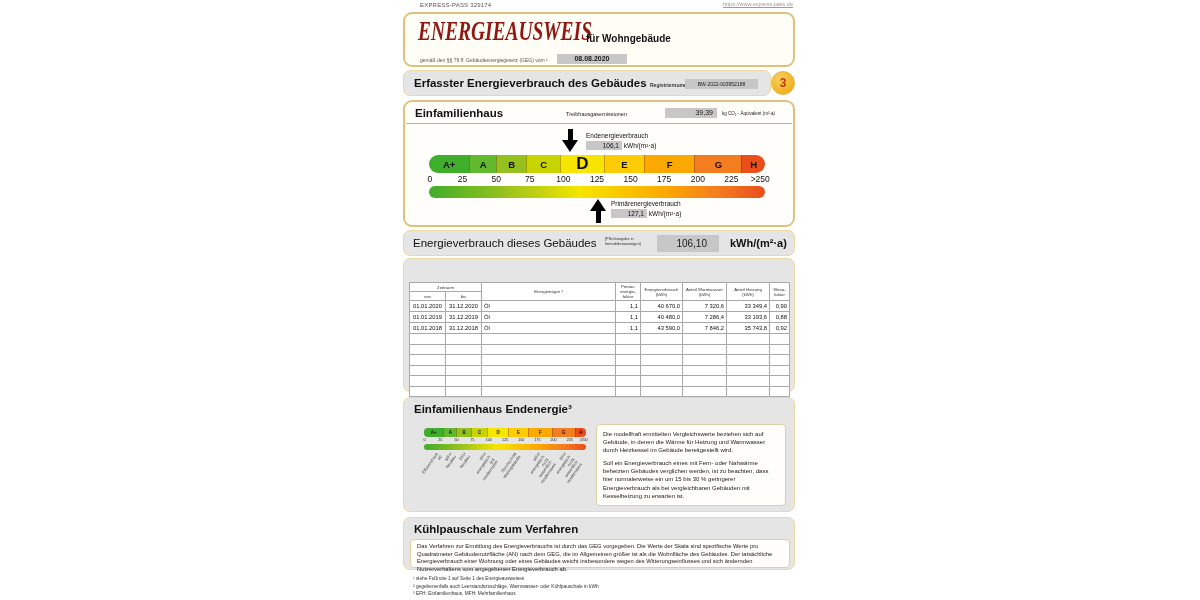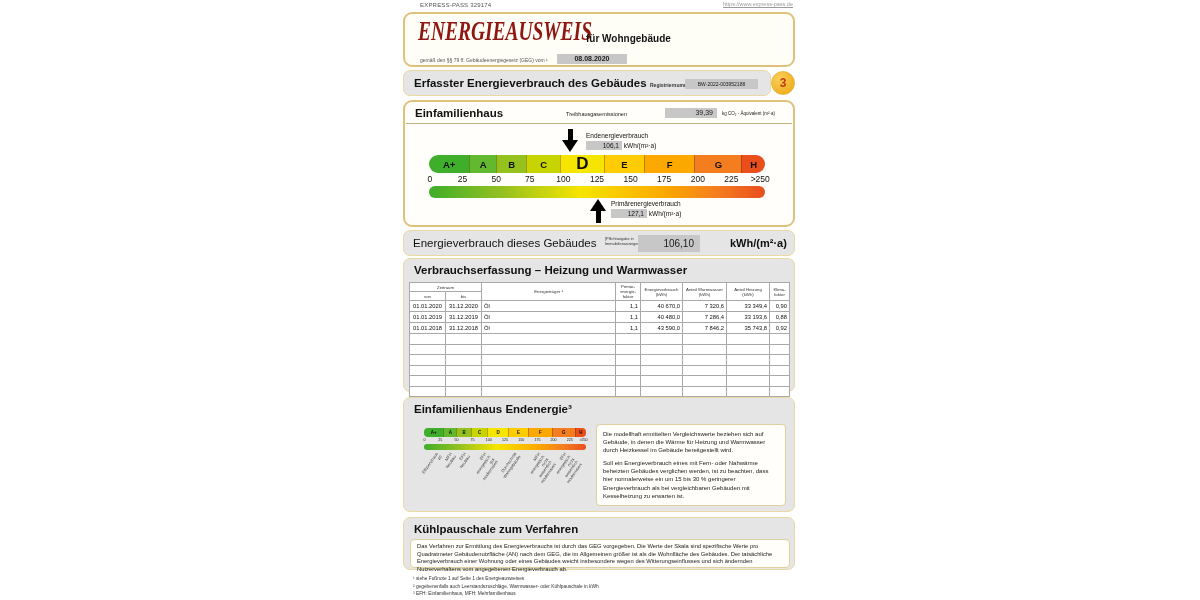--- a/index.html
+++ b/index.html
@@ -61,21 +61,21 @@
   .seg.hl{font-size:17px;}
   .ticks{position:absolute;left:24px;top:72px;width:336px;height:11px;font-size:8.5px;color:#111;}
   .ticks span{position:absolute;transform:translateX(-50%);}
   .grad{position:absolute;left:24px;top:84px;width:336px;height:12px;border-radius:6px;
         background:linear-gradient(90deg,#3fae2a 0%,#95c11f 22%,#f6e500 45%,#fba900 70%,#f47d20 86%,#e94e1b 100%);}
 
   
   .building-bar{top:230px;left:0;width:392px;height:26px;}
   .bb-label{position:absolute;left:9px;top:6px;font-size:11.5px;font-weight:normal;}
   .bb-note{position:absolute;left:201px;top:6px;width:44px;font-size:3.9px;color:#333;line-height:1.25;}
-  .bb-box{left:234px;top:4px;width:62px;height:17px;font-size:10px;line-height:17px;text-align:right;padding-right:6px;box-sizing:border-box;}
+  .bb-box{left:253px;top:4px;width:62px;height:17px;font-size:10px;line-height:17px;text-align:right;padding-right:12px;box-sizing:border-box;}
   .bb-unit{position:absolute;left:326px;top:6px;font-size:11px;font-weight:bold;}
 
   
   .consumption-panel{top:258px;left:0;width:392px;height:134px;}
   .panel-heading{position:absolute;left:10px;top:5px;font-size:11.5px;font-weight:bold;}
   table.vt{position:absolute;left:5px;top:23px;width:380px;border-collapse:collapse;background:#fff;table-layout:fixed;}
   .vt th,.vt td{border:1px solid #a9a9a9;overflow:hidden;}
   .vt thead th{font-size:4.3px;font-weight:normal;color:#333;text-align:center;padding:1px;line-height:1.2;}
   .vt tbody td{font-size:5.8px;height:10px;padding:0 2px;color:#111;}
   .vt tbody tr.empty td{height:9.5px;}
@@ -189,21 +189,20 @@
     </div>
 
     <div class="creambox building-bar">
       <span class="bb-label">Energieverbrauch dieses Gebäudes</span>
       <span class="bb-note">[Pflichtangabe in Immobilienanzeigen]</span>
       <span class="grey-box bb-box">106,10</span>
       <span class="bb-unit">kWh/(m²·a)</span>
     </div>
 
     <div class="creambox consumption-panel">
-      <span class="panel-heading">Verbrauchserfassung – Heizung und Warmwasser</span>
       <table class="vt">
         <colgroup>
           <col style="width:36px">
             <col style="width:36px">
             <col style="width:134px">
             <col style="width:25px">
           <col style="width:42px">
             <col style="width:44px">
             <col style="width:43px">
             <col style="width:20px">

